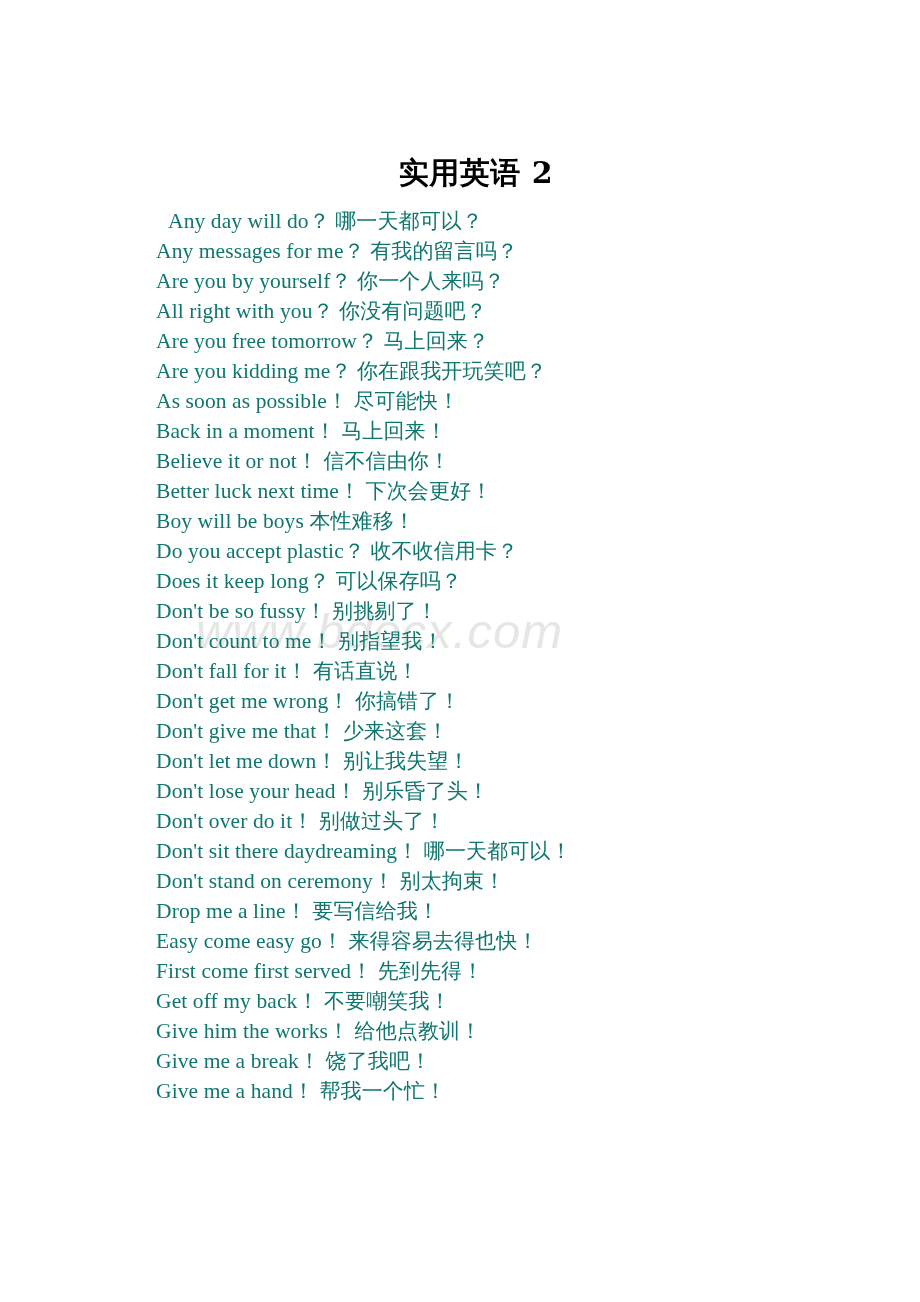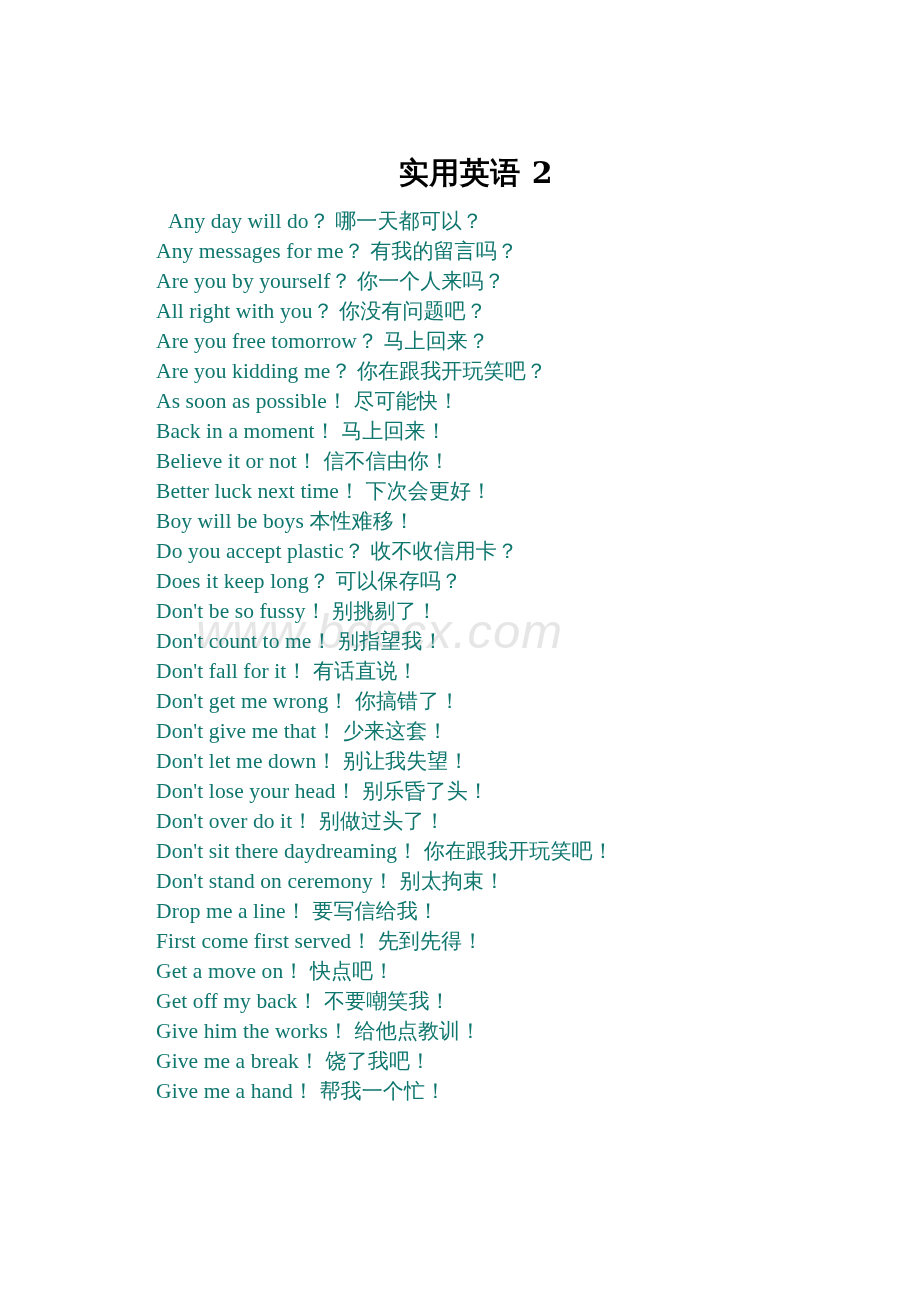--- a/index.html
+++ b/index.html
@@ -107,25 +107,25 @@
         <div class="line"><span>Do you accept plastic</span><span class="cn">？</span> <span class="cn">收不收信用卡？</span></div>
         <div class="line"><span>Does it keep long</span><span class="cn">？</span> <span class="cn">可以保存吗？</span></div>
         <div class="line"><span>Don't be so fussy</span><span class="cn">！</span> <span class="cn">别挑剔了！</span></div>
         <div class="line"><span>Don't count to me</span><span class="cn">！</span> <span class="cn">别指望我！</span></div>
         <div class="line"><span>Don't fall for it</span><span class="cn">！</span> <span class="cn">有话直说！</span></div>
         <div class="line"><span>Don't get me wrong</span><span class="cn">！</span> <span class="cn">你搞错了！</span></div>
         <div class="line"><span>Don't give me that</span><span class="cn">！</span> <span class="cn">少来这套！</span></div>
         <div class="line"><span>Don't let me down</span><span class="cn">！</span> <span class="cn">别让我失望！</span></div>
         <div class="line"><span>Don't lose your head</span><span class="cn">！</span> <span class="cn">别乐昏了头！</span></div>
         <div class="line"><span>Don't over do it</span><span class="cn">！</span> <span class="cn">别做过头了！</span></div>
-        <div class="line"><span>Don't sit there daydreaming</span><span class="cn">！</span> <span class="cn">你在跟我开玩笑吧！</span></div>
+        <div class="line"><span>Don't sit there daydreaming</span><span class="cn">！</span> <span class="cn">哪一天都可以！</span></div>
         <div class="line"><span>Don't stand on ceremony</span><span class="cn">！</span> <span class="cn">别太拘束！</span></div>
         <div class="line"><span>Drop me a line</span><span class="cn">！</span> <span class="cn">要写信给我！</span></div>
+        <div class="line"><span>Easy come easy go</span><span class="cn">！</span> <span class="cn">来得容易去得也快！</span></div>
         <div class="line"><span>First come first served</span><span class="cn">！</span> <span class="cn">先到先得！</span></div>
-        <div class="line"><span>Get a move on</span><span class="cn">！</span> <span class="cn">快点吧！</span></div>
         <div class="line"><span>Get off my back</span><span class="cn">！</span> <span class="cn">不要嘲笑我！</span></div>
         <div class="line"><span>Give him the works</span><span class="cn">！</span> <span class="cn">给他点教训！</span></div>
         <div class="line"><span>Give me a break</span><span class="cn">！</span> <span class="cn">饶了我吧！</span></div>
         <div class="line"><span>Give me a hand</span><span class="cn">！</span> <span class="cn">帮我一个忙！</span></div>
       </div>
 
   </div>
 </div>
 
 </body></html>

